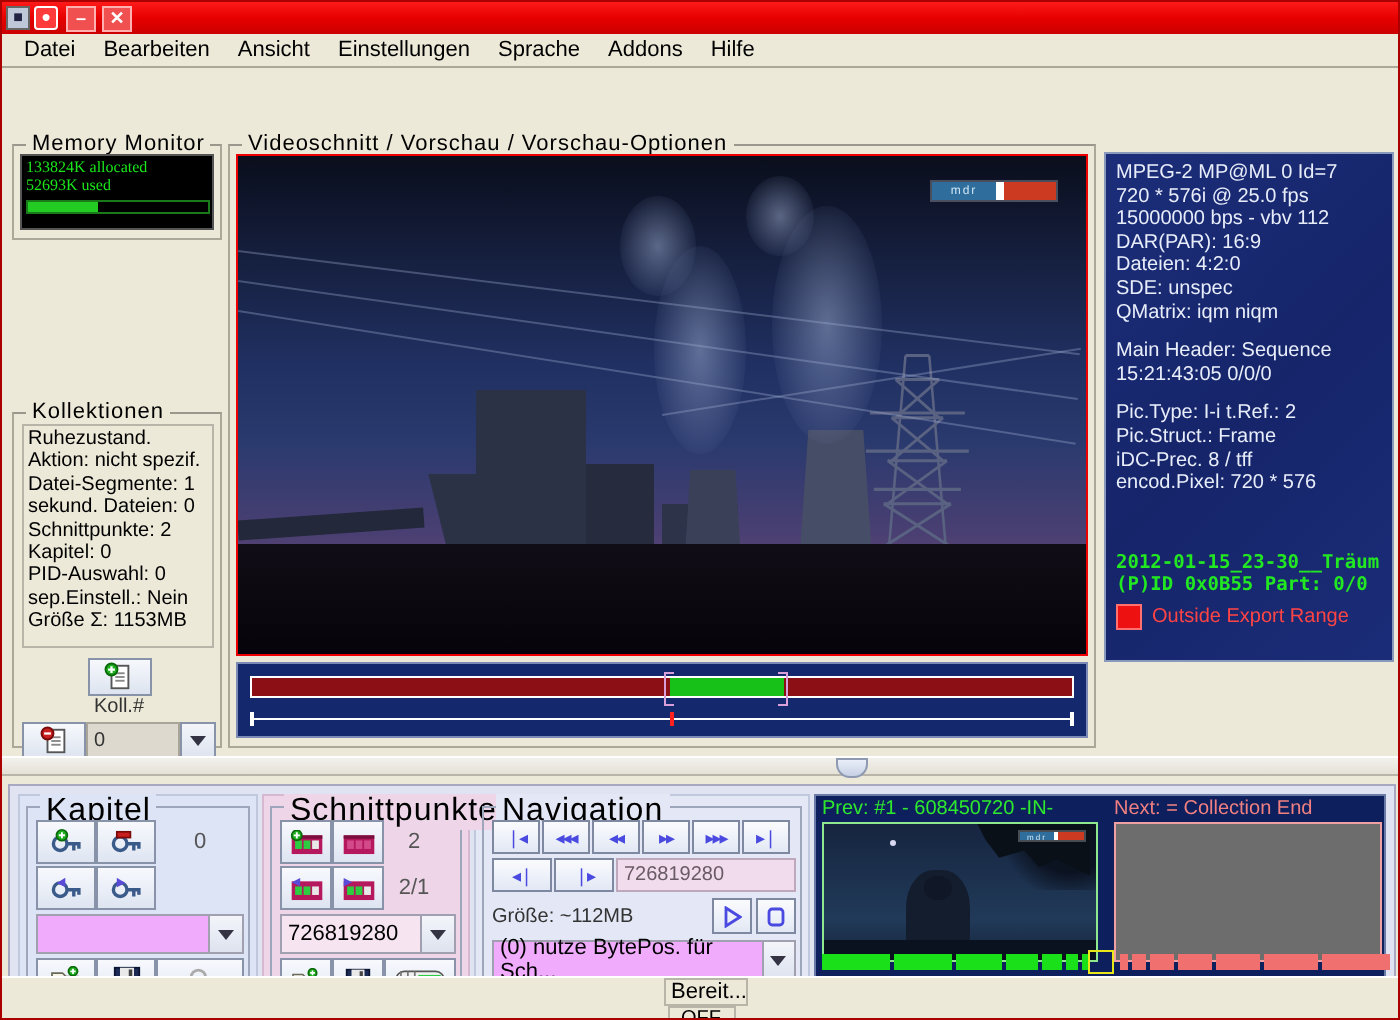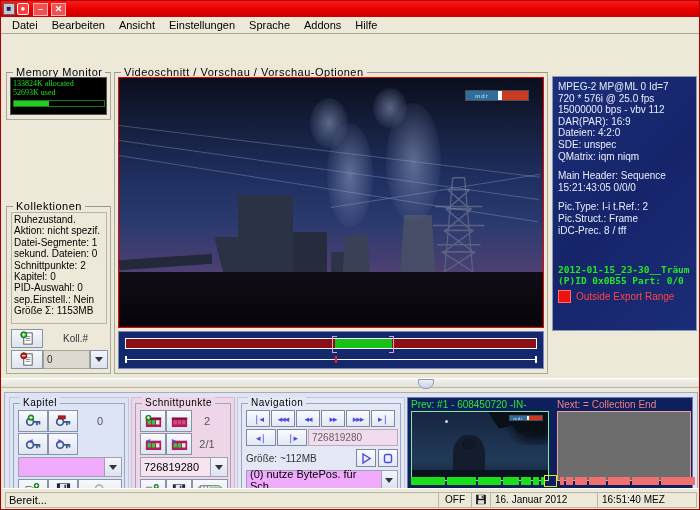--- a/index.html
+++ b/index.html
@@ -229,21 +229,21 @@
     border:1px solid #a8a8c0; background:#dfe3f2;
   }
   .bg-kapitel { position:absolute; left:4px; top:4px; width:120px; height:100px; background:#dde4f6; border:1px solid #c0c8dd; }
   .bg-schnitt { position:absolute; left:126px; top:4px; width:104px; height:100px; background:#eed6e8; border:1px solid #d8b8d0; }
   .bg-nav { position:absolute; left:232px; top:4px; width:168px; height:100px; background:#e4e8f6; border:1px solid #c0c8dd; }
   .bg-thumbs{ position:absolute; left:402px; top:4px; width:286px; height:100px; background:#0e1f5e; border:1px solid #6a7ba8; }
 
   .sgroup { position:absolute; border:1px solid #9ea6bb; }
   .sgroup > .glabel2 {
     position:absolute; top:-7px; left:6px; padding:0 3px;
-    font-size:10px; color:#000; white-space:nowrap; letter-spacing:.5px;
+    font-size:16px; color:#000; white-space:nowrap; letter-spacing:.5px;
   }
   #gKapitel { left:8px; top:10px; width:112px; height:88px; }
   #gKapitel > .glabel2 { background:#dde4f6; }
   #gSchnitt { left:130px; top:10px; width:96px; height:88px; }
   #gSchnitt > .glabel2 { background:#eed6e8; }
   #gNav { left:236px; top:10px; width:160px; height:88px; }
   #gNav > .glabel2 { background:#e4e8f6; }
 
   .keybtn {
     width:30px;height:22px;background:linear-gradient(to bottom,#f7f9fd,#dee5f1);
@@ -280,21 +280,21 @@
     height:15px; padding:0 8px; font-size:11px;
     background:linear-gradient(to bottom,#fcfcfa,#e6e3d8);
     border:1px solid #aca899; border-bottom:none;
     display:flex;align-items:center; cursor:pointer; margin-right:-1px;
     border-radius:2px 2px 0 0;
   }
   .tab.active { background:linear-gradient(to bottom,#dfe7f7,#c8d4ee); font-weight:normal; }
   .statusbar {
     position:absolute; left:0; top:487px; width:700px; height:22px;
     background:#ece9d8; border-top:1px solid #fff;
-    display:flex; align-items:center;
+    display:flex; align-items:center;flex-direction:column;
   }
   .status-main {
     margin-left:4px; height:16px; flex:1;
     border:1px solid #b8b4a8; background:#ece9d8;
     display:flex; align-items:center; padding-left:3px; font-size:11px;
   }
   .status-cell {
     height:16px; border:1px solid #b8b4a8; background:#ece9d8;
     display:flex;align-items:center;justify-content:center;
     font-size:10px; padding:0 4px; margin-left:-1px;
@@ -345,21 +345,21 @@
         <div>Aktion: nicht spezif.</div>
         <div>Datei-Segmente: 1</div>
         <div>sekund. Dateien: 0</div>
         <div>Schnittpunkte: 2</div>
         <div>Kapitel: 0</div>
         <div>PID-Auswahl: 0</div>
         <div>sep.Einstell.: Nein</div>
         <div>Größe Σ: 1153MB</div>
       </div>
       <div class="kollbtns">
-        <div class="row" style="margin-bottom:2px;">
+        <div class="row" style="margin-bottom:2px;flex-direction:column;">
           <div class="ibtn">
             <svg width="15" height="15" viewBox="0 0 16 16">
               <rect x="4" y="2" width="9" height="12" fill="#fff" stroke="#555"></rect>
               <line x1="6" y1="6" x2="11" y2="6" stroke="#888"></line>
               <line x1="6" y1="8" x2="11" y2="8" stroke="#888"></line>
               <line x1="6" y1="10" x2="11" y2="10" stroke="#888"></line>
               <circle cx="4" cy="4" r="3.2" fill="#1fae1f" stroke="#0a6a0a"></circle>
               <path d="M4 2.2v3.6M2.2 4h3.6" stroke="#fff" stroke-width="1.2"></path>
             </svg>
           </div>
@@ -448,20 +448,21 @@
       <div class="iline">Dateien:  4:2:0</div>
       <div class="iline">SDE: unspec</div>
       <div class="iline">QMatrix: iqm niqm</div>
       <div class="ispacer"></div>
       <div class="iline">Main Header: Sequence</div>
       <div class="iline">15:21:43:05   0/0/0</div>
       <div class="ispacer"></div>
       <div class="iline">Pic.Type:  I-i   t.Ref.: 2</div>
       <div class="iline">Pic.Struct.: Frame</div>
       <div class="iline">iDC-Prec. 8 / tff</div>
+      <div class="iline">encod.Pixel: 720 * 576</div>
       <div class="ispacer" style="height:28px;"></div>
       <div class="greenline">2012-01-15_23-30__Träum</div>
       <div class="greenline">(P)ID 0x0B55   Part: 0/0</div>
       <div class="exportrow">
         <div class="exportsw"></div>
         <div class="exporttxt">Outside Export Range</div>
       </div>
     </div>
 
     <div class="splitter">

